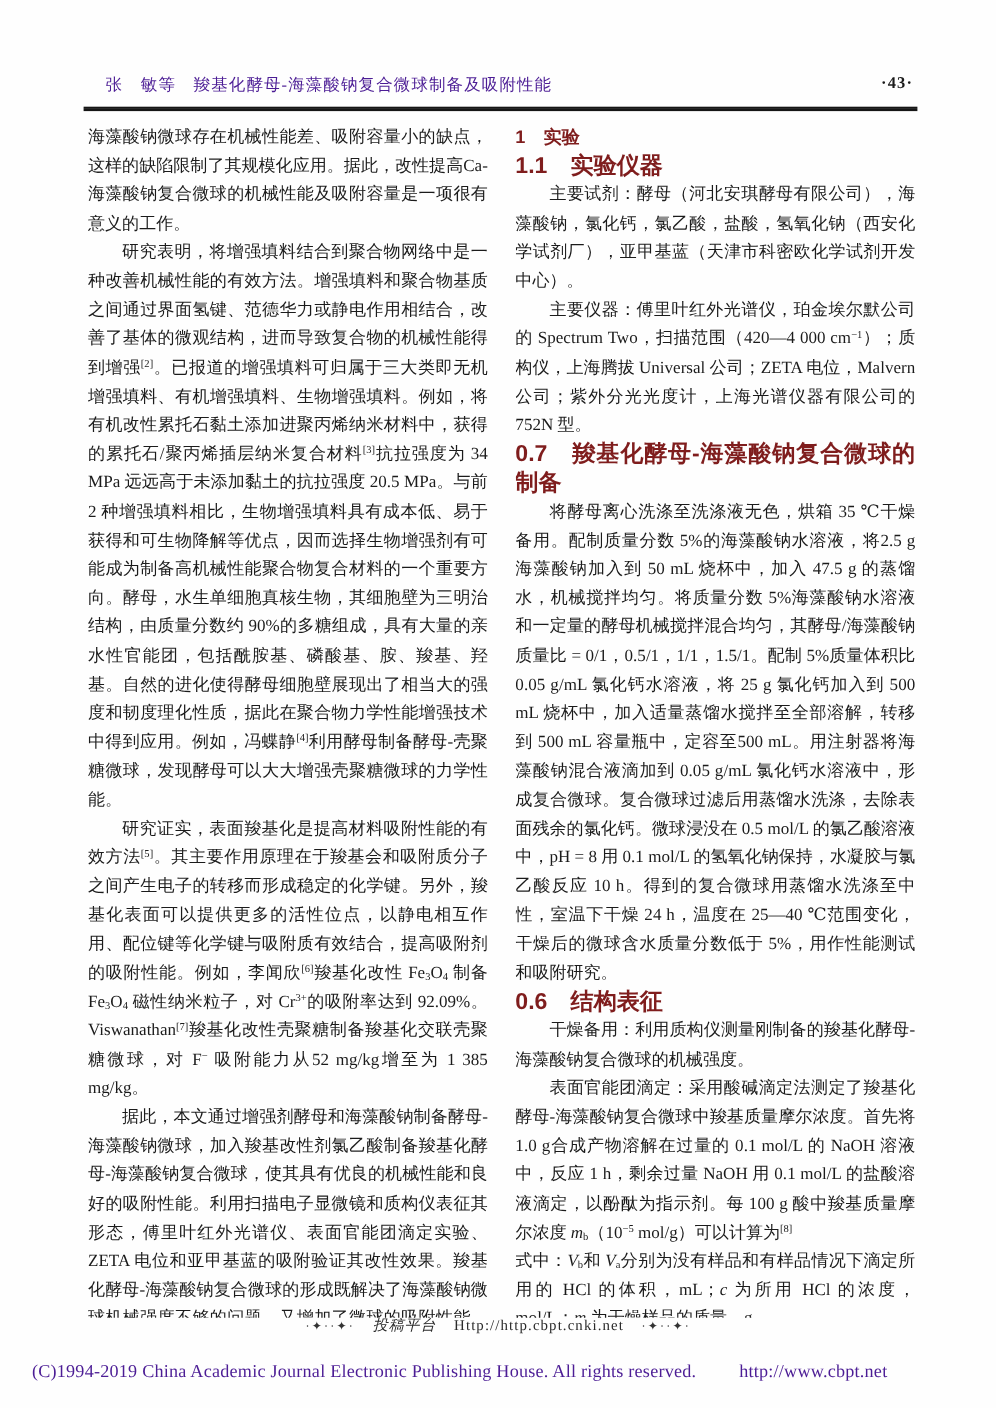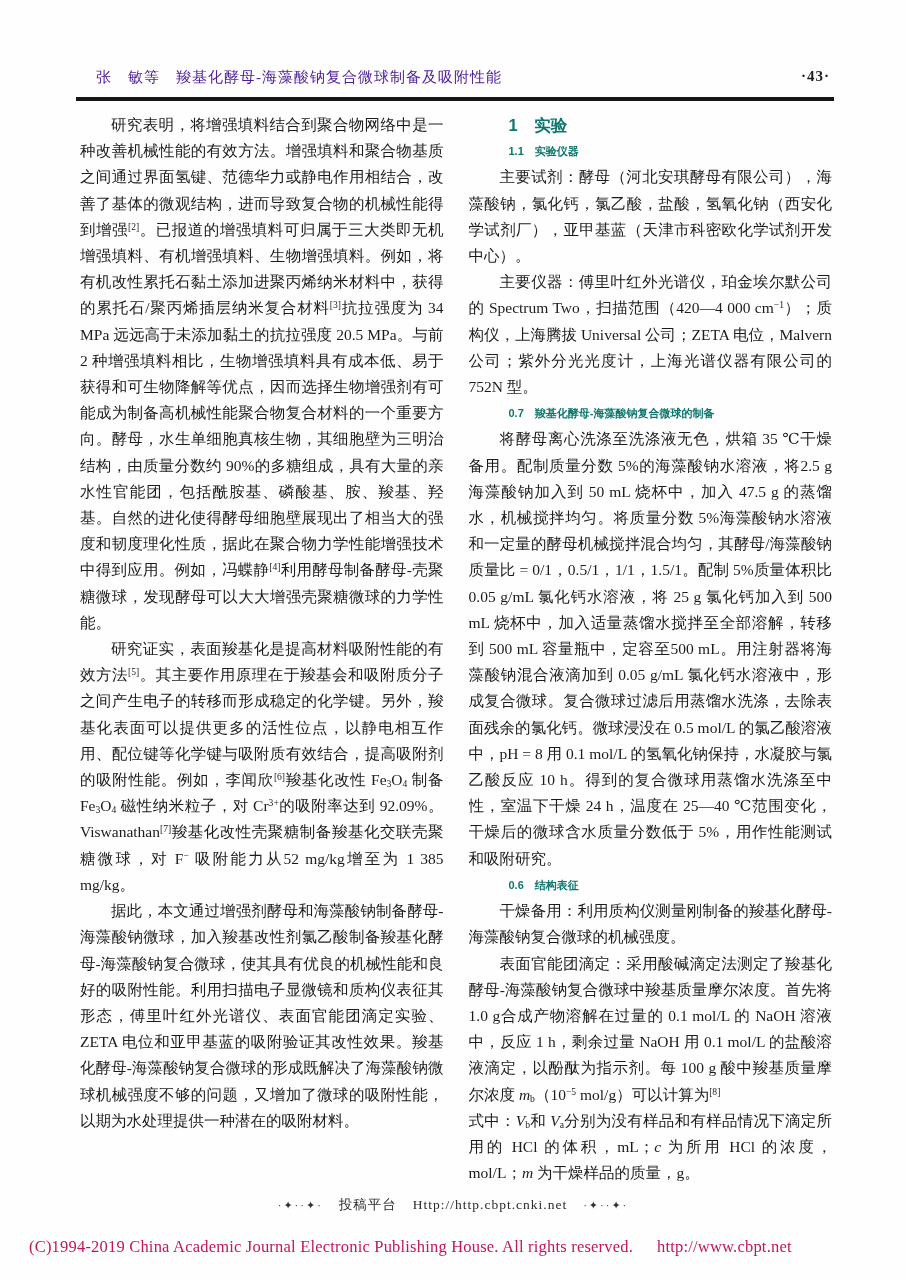--- a/index.html
+++ b/index.html
@@ -53,25 +53,24 @@
     font-size: 15.5px;
     line-height: 26.2px;
     text-align: justify;
     overflow: hidden;
   }
   .col p { margin: 0; text-indent: 2em; }
   .col p.cont { text-indent: 0; }
   .heading {
     font-family: "Liberation Sans", "DejaVu Sans", sans-serif;
     font-weight: bold;
-    color: #0f766e;
-    margin-left: 40px;
+    color: #7f1d1d;
   }
   .heading.h1 { font-size: 16.5px; }
-  .heading.h2 { font-size: 11px; }
+  .heading.h2 { font-size: 21px; }
   sup, sub { font-size: 0.62em; line-height: 0; }
   sup { vertical-align: 5px; }
   sub { vertical-align: -2px; }
   i { font-style: italic; }
   .formula {
     position: relative;
     text-align: center;
     text-indent: 0;
     padding-right: 30px;
   }
@@ -82,45 +81,46 @@
     left: 0; right: 0; top: 1196px;
     display: flex;
     justify-content: center;
     align-items: center;
     gap: 16px;
     font-size: 13.5px;
     color: #2a2a2a;
     letter-spacing: 1px;
   }
   .footer-submit .decor { font-size: 11px; letter-spacing: 2px; color: #333; }
-  .footer-submit .platform-label { }
+  .footer-submit .platform-label { font-style: italic; }
   .footer-copyright {
     position: absolute;
     left: 29px; top: 1237px;
     display: flex;
-    gap: 24px;
+    gap: 39px;
     font-size: 16.5px;
-    color: #be185d;
+    color: #4c1d95;
     letter-spacing: 0.2px;
   }
 </style>
 </head>
 <body>
 
 <div class="page">
 
   <div class="header">
     <span class="running-title">张　敏等　羧基化酵母-海藻酸钠复合微球制备及吸附性能</span>
     <span class="page-number">·43·</span>
   </div>
 
   <div class="header-rule"></div>
 
   <div class="columns">
     <div class="col">
+        <p class="cont">海藻酸钠微球存在机械性能差、吸附容量小的缺点，这样的缺陷限制了其规模化应用。据此，改性提高Ca-海藻酸钠复合微球的机械性能及吸附容量是一项很有意义的工作。</p>
         <p>研究表明，将增强填料结合到聚合物网络中是一种改善机械性能的有效方法。增强填料和聚合物基质之间通过界面氢键、范德华力或静电作用相结合，改善了基体的微观结构，进而导致复合物的机械性能得到增强<sup>[2]</sup>。已报道的增强填料可归属于三大类即无机增强填料、有机增强填料、生物增强填料。例如，将有机改性累托石黏土添加进聚丙烯纳米材料中，获得的累托石/聚丙烯插层纳米复合材料<sup>[3]</sup>抗拉强度为 34 MPa 远远高于未添加黏土的抗拉强度 20.5 MPa。与前 2 种增强填料相比，生物增强填料具有成本低、易于获得和可生物降解等优点，因而选择生物增强剂有可能成为制备高机械性能聚合物复合材料的一个重要方向。酵母，水生单细胞真核生物，其细胞壁为三明治结构，由质量分数约 90%的多糖组成，具有大量的亲水性官能团，包括酰胺基、磷酸基、胺、羧基、羟基。自然的进化使得酵母细胞壁展现出了相当大的强度和韧度理化性质，据此在聚合物力学性能增强技术中得到应用。例如，冯蝶静<sup>[4]</sup>利用酵母制备酵母-壳聚糖微球，发现酵母可以大大增强壳聚糖微球的力学性能。</p>
         <p>研究证实，表面羧基化是提高材料吸附性能的有效方法<sup>[5]</sup>。其主要作用原理在于羧基会和吸附质分子之间产生电子的转移而形成稳定的化学键。另外，羧基化表面可以提供更多的活性位点，以静电相互作用、配位键等化学键与吸附质有效结合，提高吸附剂的吸附性能。例如，李闻欣<sup>[6]</sup>羧基化改性 Fe<sub>3</sub>O<sub>4</sub> 制备 Fe<sub>3</sub>O<sub>4</sub> 磁性纳米粒子，对 Cr<sup>3+</sup>的吸附率达到 92.09%。Viswanathan<sup>[7]</sup>羧基化改性壳聚糖制备羧基化交联壳聚糖微球，对 F<sup>−</sup> 吸附能力从52 mg/kg增至为 1 385 mg/kg。</p>
         <p>据此，本文通过增强剂酵母和海藻酸钠制备酵母-海藻酸钠微球，加入羧基改性剂氯乙酸制备羧基化酵母-海藻酸钠复合微球，使其具有优良的机械性能和良好的吸附性能。利用扫描电子显微镜和质构仪表征其形态，傅里叶红外光谱仪、表面官能团滴定实验、ZETA 电位和亚甲基蓝的吸附验证其改性效果。羧基化酵母-海藻酸钠复合微球的形成既解决了海藻酸钠微球机械强度不够的问题，又增加了微球的吸附性能，以期为水处理提供一种潜在的吸附材料。</p>
       </div>
     <div class="col">
         <div class="heading h1">1　实验</div>
         <div class="heading h2">1.1　实验仪器</div>
         <p>主要试剂：酵母（河北安琪酵母有限公司），海藻酸钠，氯化钙，氯乙酸，盐酸，氢氧化钠（西安化学试剂厂），亚甲基蓝（天津市科密欧化学试剂开发中心）。</p>
         <p>主要仪器：傅里叶红外光谱仪，珀金埃尔默公司的 Spectrum Two，扫描范围（420—4 000 cm<sup>−1</sup>）；质构仪，上海腾拔 Universal 公司；ZETA 电位，Malvern 公司；紫外分光光度计，上海光谱仪器有限公司的 752N 型。</p>
         <div class="heading h2">0.7　羧基化酵母-海藻酸钠复合微球的制备</div>

